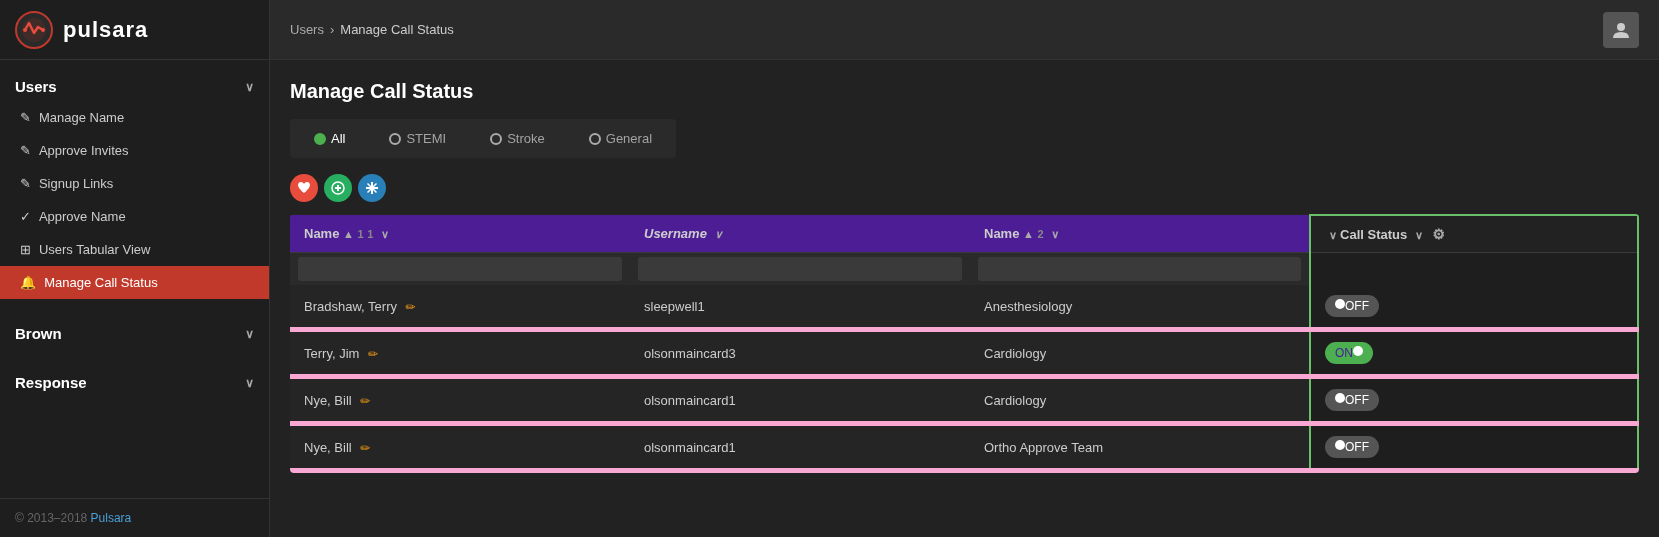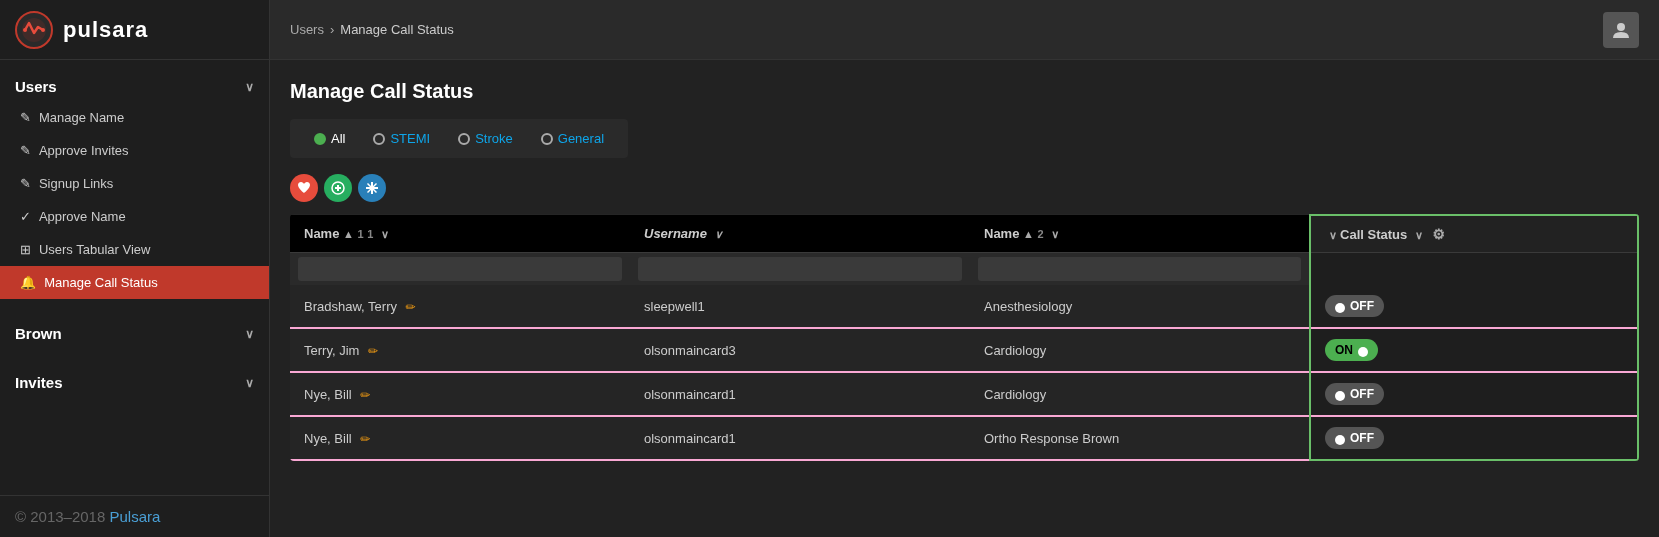--- a/index.html
+++ b/index.html
@@ -13,67 +13,67 @@
 
     .sidebar-section { padding: 8px 0; }
     .sidebar-section-header { display: flex; align-items: center; justify-content: space-between; padding: 10px 15px 6px 15px; cursor: pointer; }
     .sidebar-section-header span { color: #fff; font-size: 15px; font-weight: bold; }
     .sidebar-section-header .chevron { color: #aaa; font-size: 12px; }
 
     .sidebar-item { display: flex; align-items: center; padding: 9px 15px 9px 20px; cursor: pointer; color: #ccc; font-size: 13px; }
     .sidebar-item.active { background: #c0392b; color: #fff; }
     .sidebar-item .item-icon { margin-right: 8px; font-size: 13px; }
 
-    .sidebar-footer { margin-top: auto; padding: 12px 15px; font-size: 15px; color: #666; border-top: 1px solid #333; }
+    .sidebar-footer { margin-top: auto; padding: 12px 15px; font-size: 12px; color: #666; border-top: 1px solid #333; }
     .sidebar-footer a { color: #4a9fd5; text-decoration: none; }
 
     
     .main { flex: 1; display: flex; flex-direction: column; background: #222; overflow: hidden; }
 
     
     .topbar { height: 60px; background: #2a2a2a; display: flex; align-items: center; justify-content: space-between; padding: 0 20px; border-bottom: 1px solid #333; flex-shrink: 0; }
     .breadcrumb { display: flex; align-items: center; gap: 6px; color: #aaa; font-size: 13px; }
     .breadcrumb .current { color: #ccc; }
     .user-avatar { width: 36px; height: 36px; background: #555; border-radius: 4px; display: flex; align-items: center; justify-content: center; cursor: pointer; }
 
     
     .content { flex: 1; padding: 20px; overflow: hidden; }
     .page-title { color: #fff; font-size: 20px; font-weight: bold; margin-bottom: 16px; }
 
     
-    .filter-tabs { display: flex; gap: 4px; margin-bottom: 16px; background: #2a2a2a; padding: 8px 12px; border-radius: 4px; width: fit-content; }
-    .filter-tab { display: flex; align-items: center; gap: 5px; padding: 4px 12px; cursor: pointer; color: #0ea5e9; font-size: 13px; border-radius: 3px; }
+    .filter-tabs { display: flex; gap: 20px; margin-bottom: 16px; background: #2a2a2a; padding: 8px 12px; border-radius: 4px; width: fit-content; }
+    .filter-tab { display: flex; align-items: center; gap: 5px; padding: 4px 12px; cursor: pointer; color: #a3a3a3; font-size: 13px; border-radius: 3px; }
     .filter-tab .radio { width: 12px; height: 12px; border-radius: 50%; border: 2px solid #aaa; display: inline-block; flex-shrink: 0; }
     .filter-tab.active .radio { border-color: #4CAF50; background: #4CAF50; }
     .filter-tab.active { color: #fff; }
 
     
     .icons-row { display: flex; gap: 6px; margin-bottom: 12px; }
     .status-icon { width: 28px; height: 28px; border-radius: 50%; display: flex; align-items: center; justify-content: center; font-size: 14px; cursor: pointer; }
     .status-icon.red { background: #e74c3c; }
     .status-icon.green { background: #27ae60; }
     .status-icon.blue { background: #2980b9; }
 
     
     .table-container { background: #252525; border-radius: 4px; overflow: hidden; }
     table { width: 100%; border-collapse: collapse; }
-    thead tr { background: #000000; }
+    thead tr { background: #4c1d95; }
     th { padding: 10px 14px; text-align: left; color: #ccc; font-weight: bold; font-size: 13px; border-bottom: 1px solid #3a3a3a; white-space: nowrap; }
     th .sort-indicator { color: #aaa; font-size: 11px; }
     th .col-number { color: #888; font-size: 11px; }
     .search-row td { padding: 4px 8px; background: #2a2a2a; }
     .search-row input { width: 100%; background: #3a3a3a; border: none; border-radius: 3px; padding: 5px 8px; color: #ccc; font-size: 12px; outline: none; }
-    tbody tr { border-bottom: 2px solid #f9a8d4; }
+    tbody tr { border-bottom: 5px solid #f9a8d4; }
     td { padding: 10px 14px; color: #ccc; font-size: 13px; }
     .edit-icon { color: #f39c12; font-size: 12px; margin-left: 5px; cursor: pointer; }
 
     
-    .toggle { display: inline-flex; align-items: flex-end; gap: 5px; padding: 4px 10px; border-radius: 15px; font-size: 12px; font-weight: bold; cursor: pointer; }
+    .toggle { display: inline-flex; align-items: flex-start; padding: 4px 10px; border-radius: 15px; font-size: 12px; font-weight: normal; cursor: pointer; }
     .toggle.off { background: #555; color: #fff; }
-    .toggle.on { background: #4CAF50; color: #000000; }
+    .toggle.on { background: #4CAF50; color: #4c1d95; }
     .toggle-dot { width: 10px; height: 10px; border-radius: 50%; background: #fff; }
 
     .gear-icon { color: #aaa; font-size: 14px; margin-left: 6px; cursor: pointer; }
     .chevron-col { color: #aaa; font-size: 11px; margin-left: 4px; }
   </style>
 </head>
 <body>
 
 <div class="sidebar">
   <div class="logo-area">
@@ -120,21 +120,21 @@
 
   <div class="sidebar-section">
     <div class="sidebar-section-header">
       <span>Brown</span>
       <span class="chevron">∨</span>
     </div>
   </div>
 
   <div class="sidebar-section">
     <div class="sidebar-section-header">
-      <span>Invites</span>
+      <span>Response</span>
       <span class="chevron">∨</span>
     </div>
   </div>
 
   <div class="sidebar-footer">
     <span>© 2013–2018 </span><a>Pulsara</a>
   </div>
 </div>
 
 <div class="main">
@@ -275,21 +275,21 @@
                 <span>OFF</span>
               </div>
             </td>
           </tr>
           <tr>
             <td>
               <span>Nye, Bill</span>
               <span class="edit-icon">✏</span>
             </td>
             <td>olsonmaincard1</td>
-            <td>Ortho Response Brown</td>
+            <td>Ortho Approve Team</td>
             <td style="background:#1e1e1e; border-left:2px solid #6abf69; border-right:2px solid #6abf69; border-bottom:2px solid #6abf69;">
               <div class="toggle off">
                 <span class="toggle-dot"></span>
                 <span>OFF</span>
               </div>
             </td>
           </tr>
         </tbody>
       </table>
     </div>

